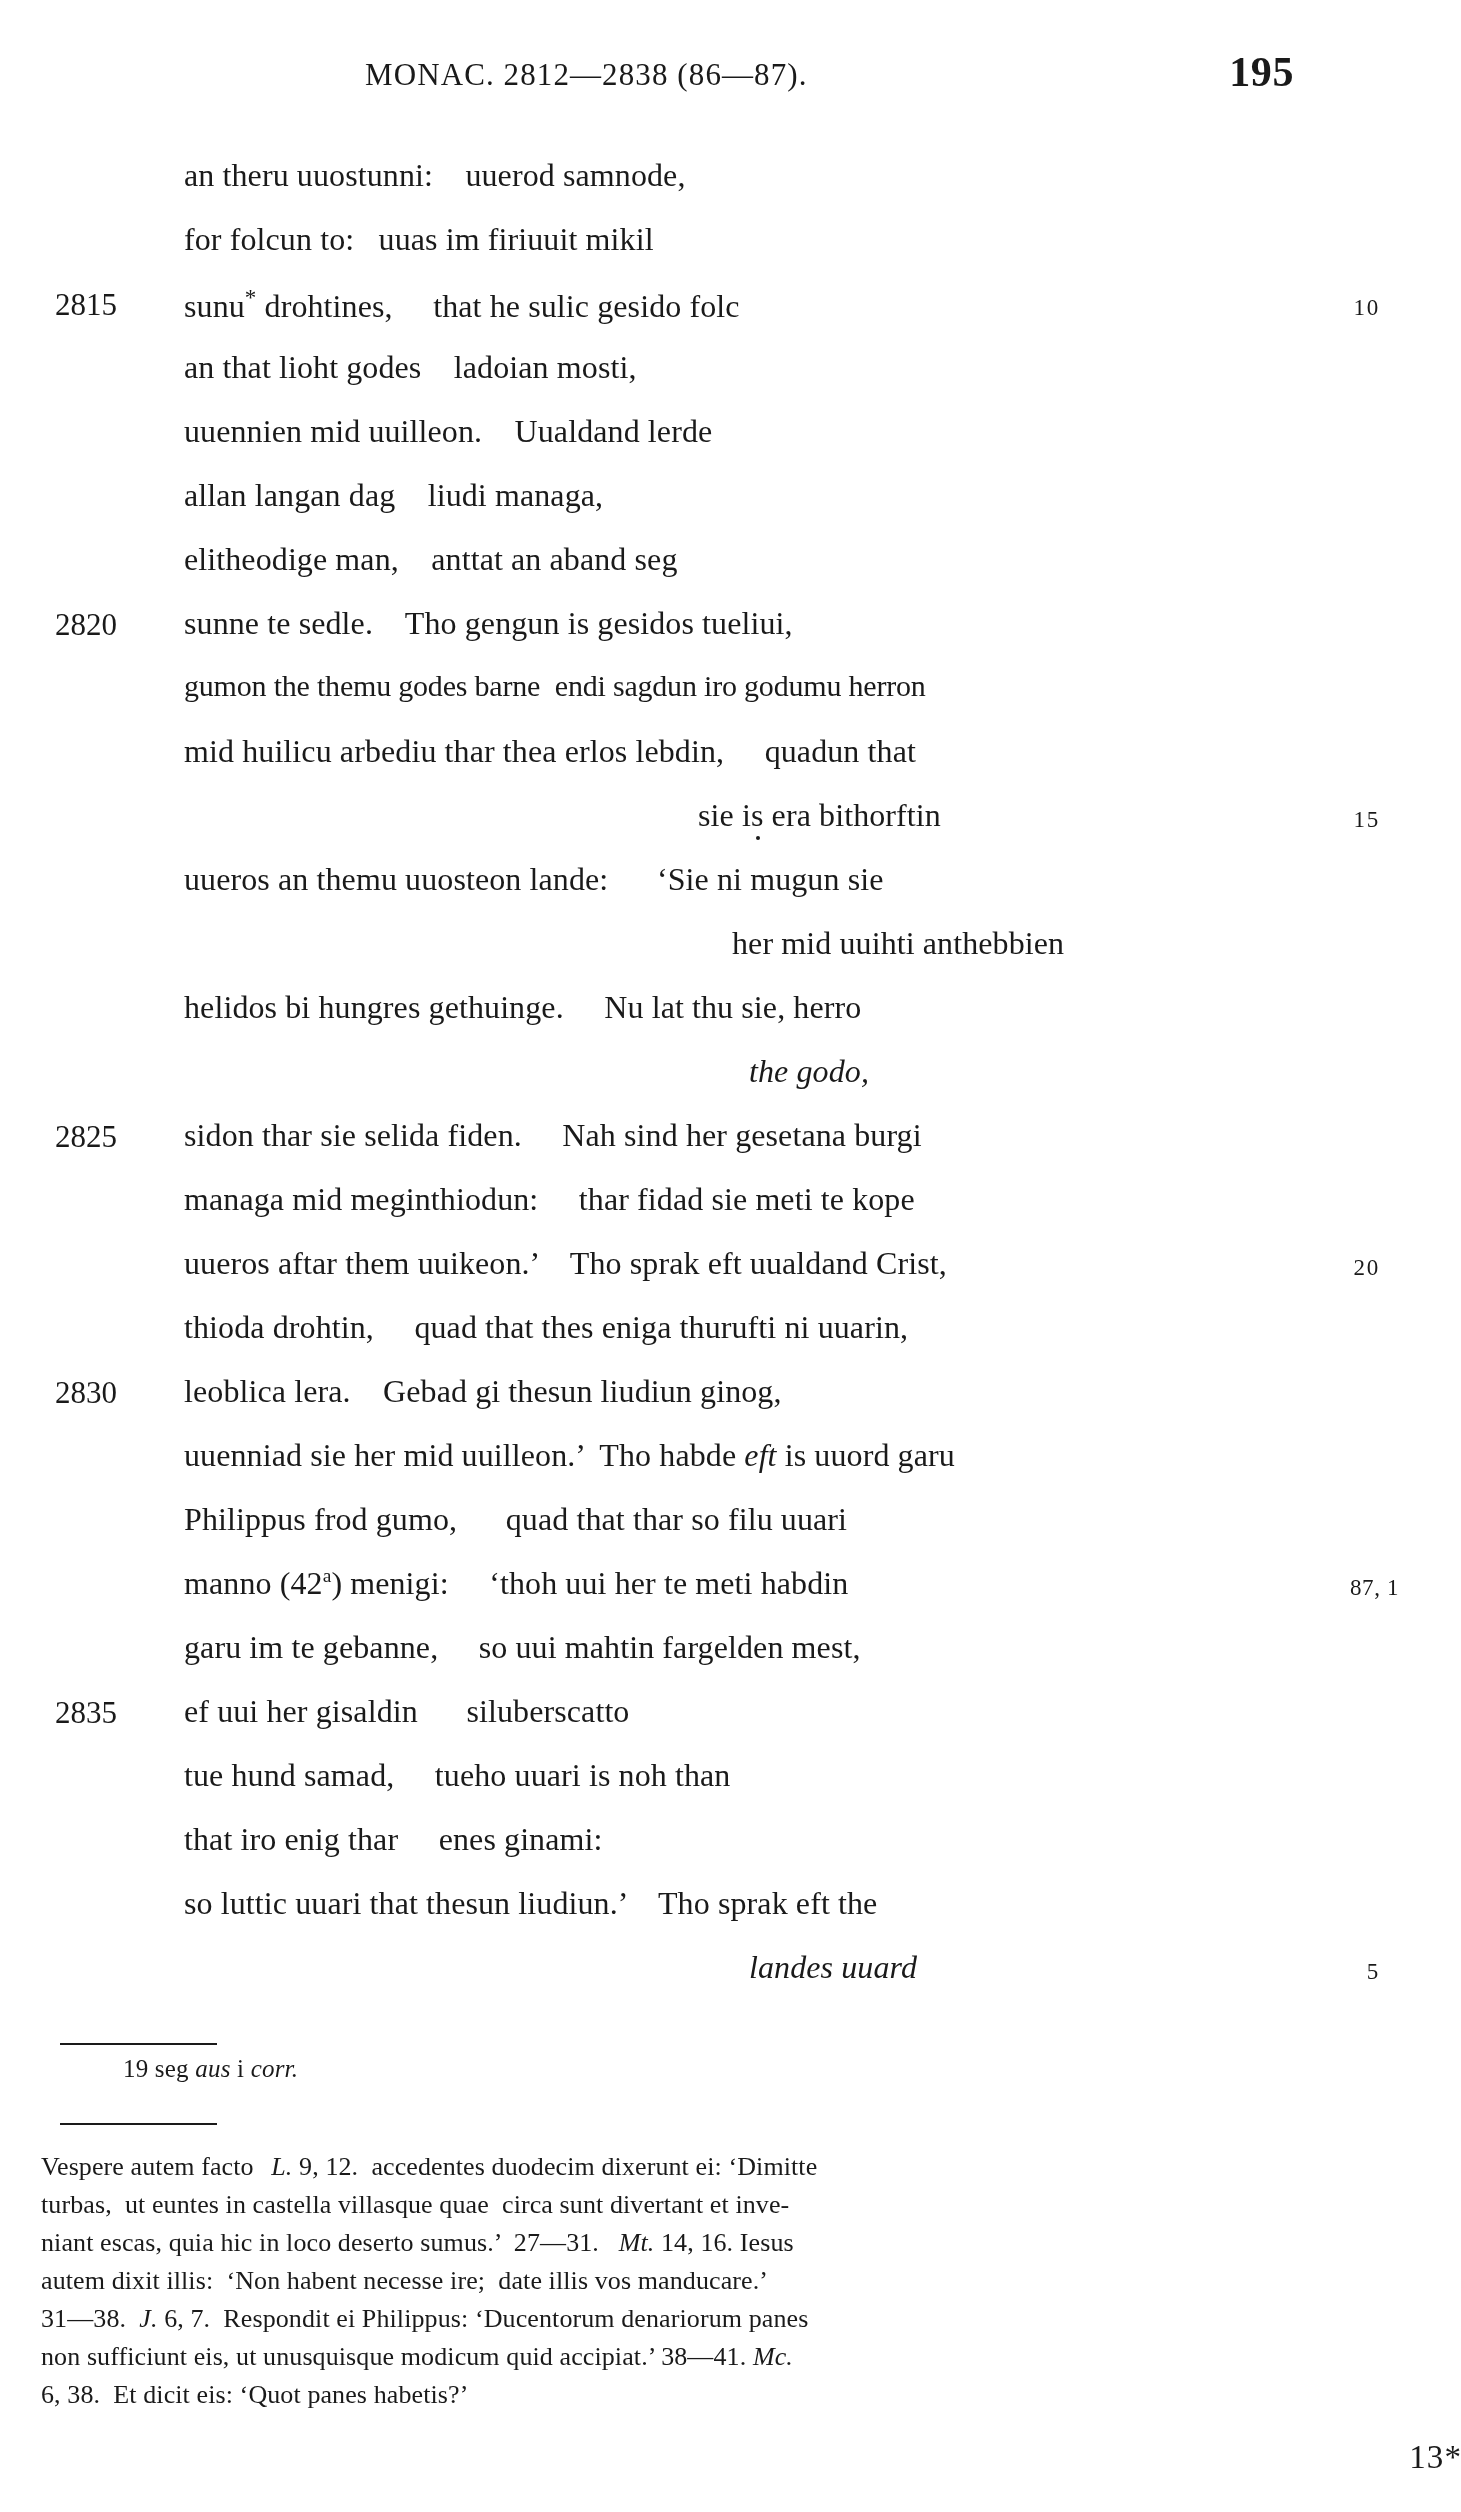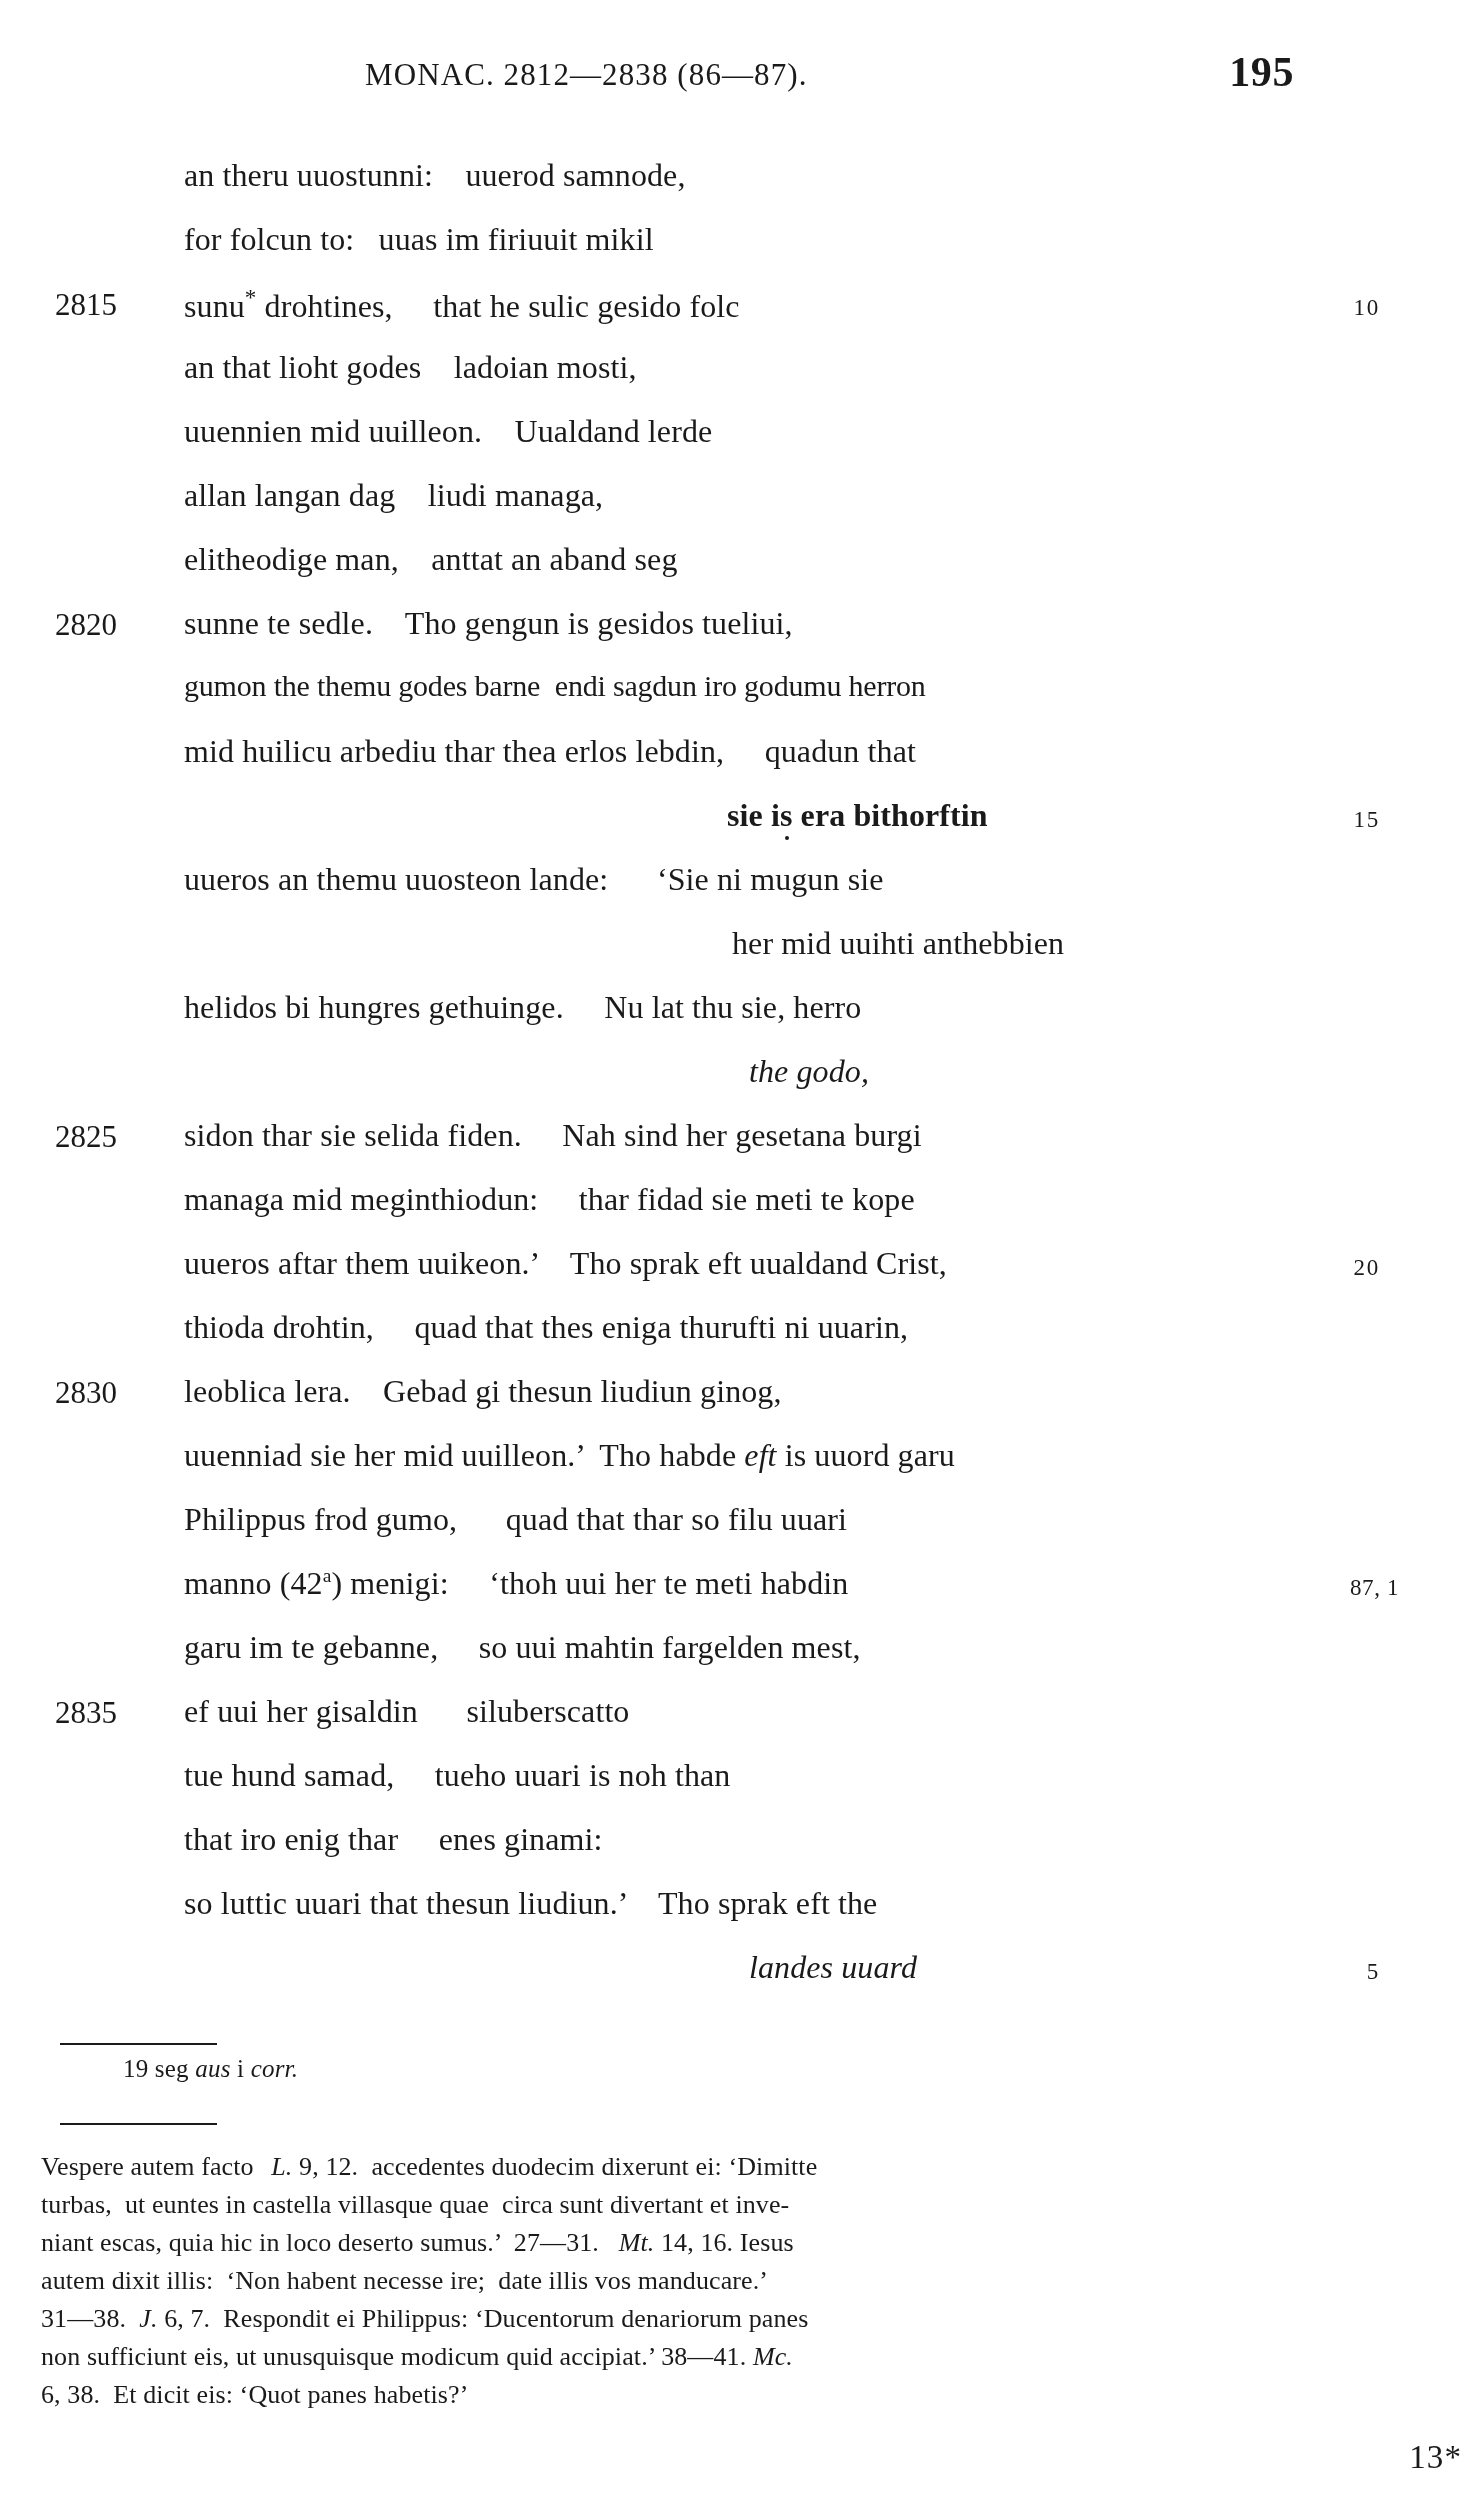--- a/index.html
+++ b/index.html
@@ -75,21 +75,21 @@
     left: 160px;
     top: 3.4px;
     font-size: 32px;
     white-space: pre;
     letter-spacing: 0.1px;
   }
   .vtext.tight {
     font-size: 30px;
     letter-spacing: -0.2px;
   }
-  .vtext.indent-a { left: 703px; font-weight: bold; }
+  .vtext.indent-a { left: 674px; }
   .vtext.indent-b { left: 708px; }
   .vtext.indent-c { left: 725px; font-style: italic; }
   .mnum {
     position: absolute;
     right: 106px;
     top: 12.6px;
     font-size: 23px;
     letter-spacing: 1.7px;
     white-space: nowrap;
   }

